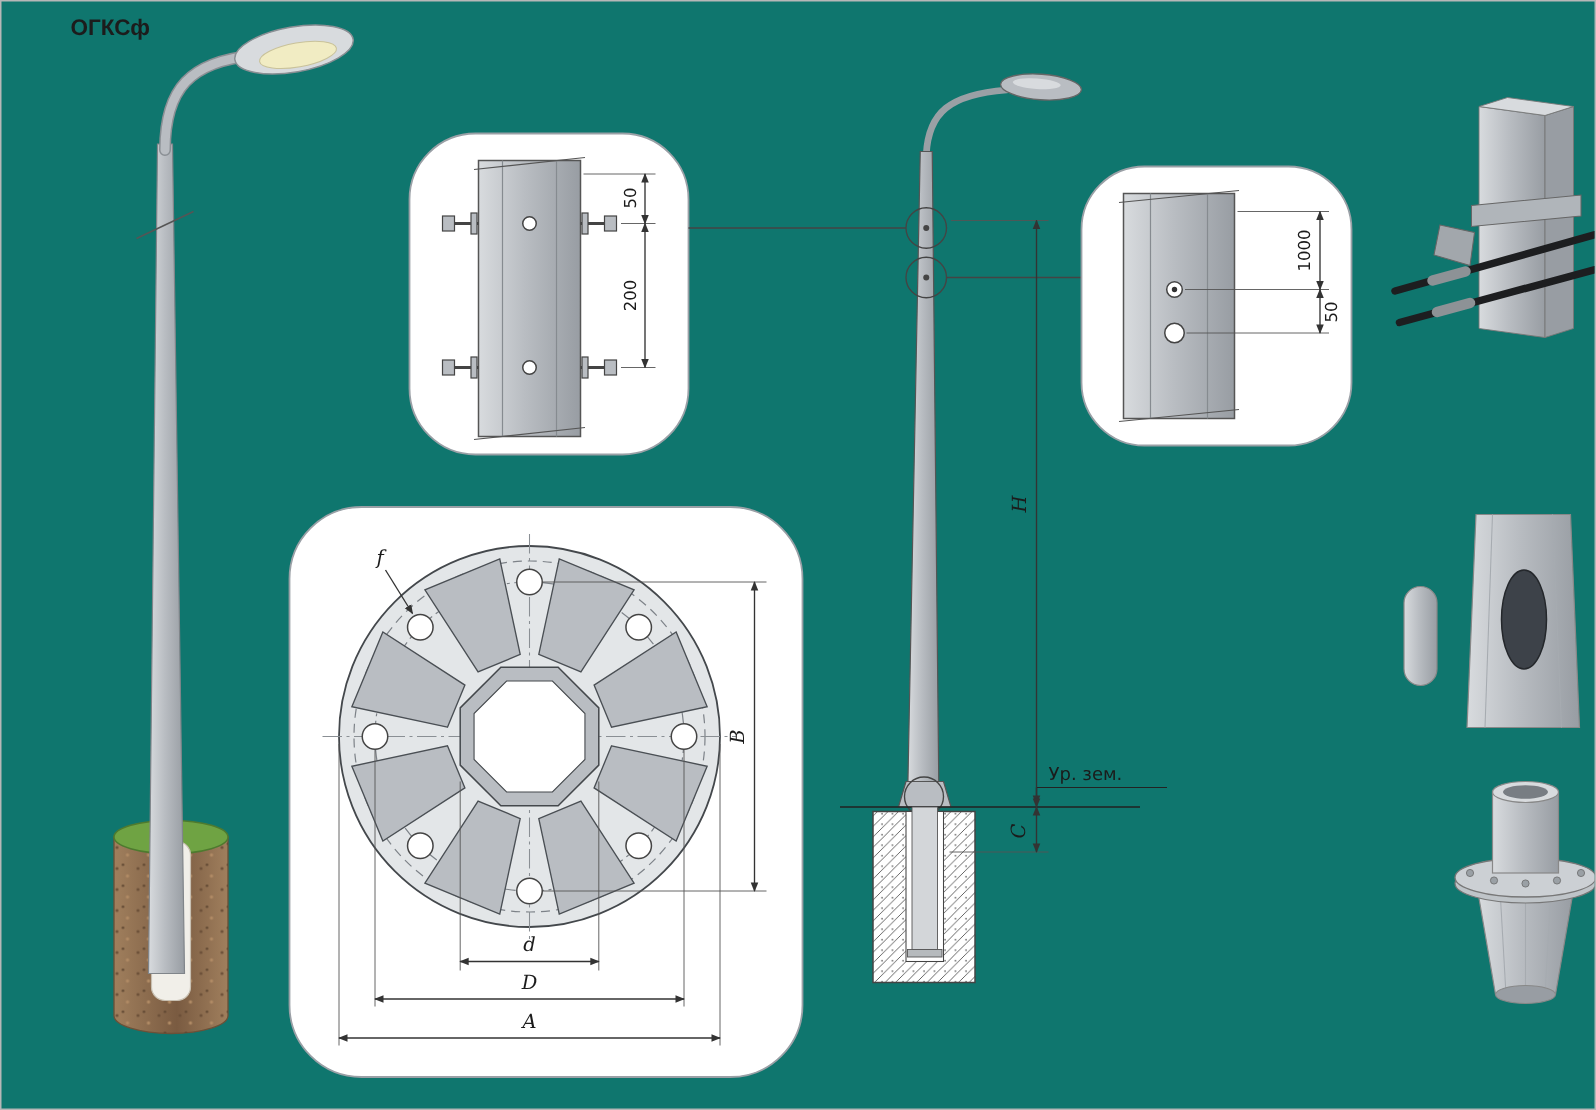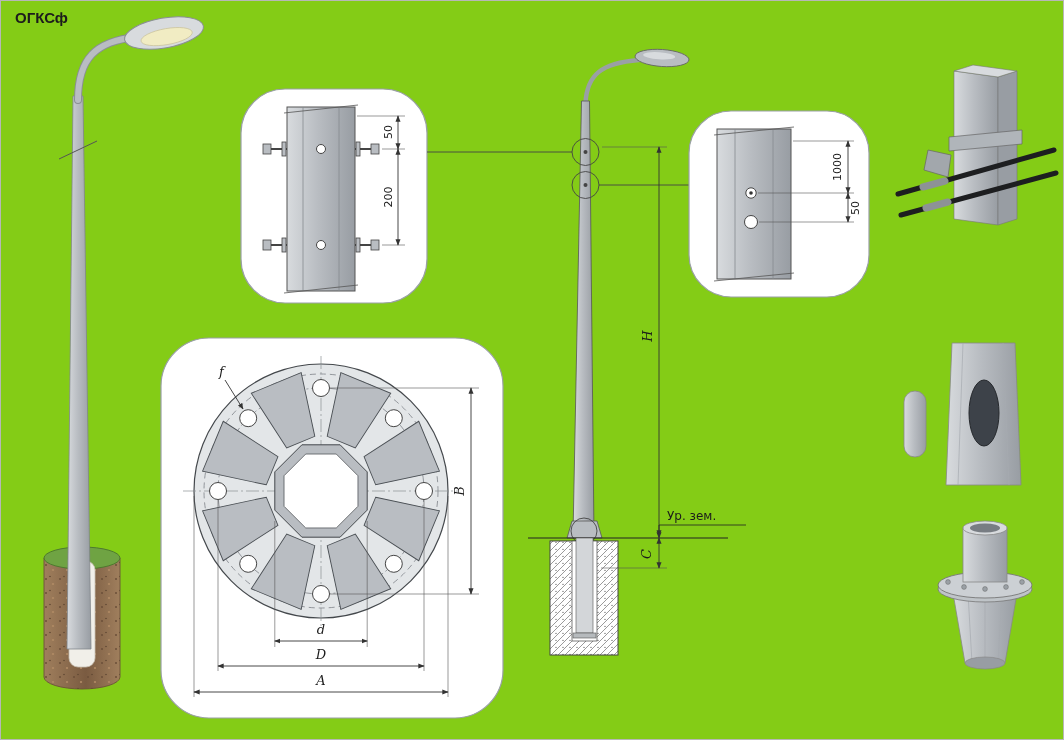--- a/index.html
+++ b/index.html
@@ -1,19 +1,20 @@
 <!DOCTYPE html>
 <html style="--pole-light: #d8dbde; --pole-mid: #b9bdc2; --pole-dark: #989da3; --outline: #4c5156; --foundation-light: #a07f5d; --foundation-dark: #7a5b41; --grass-green: #6fa343; --cable-black: #1d1e20; --lens-yellow: #f1ecc3;"><head>
 <meta charset="utf-8">
 <style>
   html,body{margin:0;padding:0;background:#fff;}
   .page{
-    position:relative;width:1064px;height:740px;background:#84cc16;
+    position:relative;width:1064px;height:740px;background:#0f766e;
     border:1px solid #b7b7b7;box-sizing:border-box;overflow:hidden;
     font-family:"DejaVu Sans", sans-serif;
+    padding-left:32px;
   }
   svg{display:block}
   text{fill:#1b1b1b}
   .title-text{font:bold 15px "Liberation Sans", sans-serif;fill:#1c1c1c}
   .dim-num{font:11px "DejaVu Sans", sans-serif}
   .dim-letter{font:italic 13px "DejaVu Serif", serif}
   .ground-text{font:12px "DejaVu Sans", sans-serif}
   .bubble{fill:#ffffff;stroke:#9aa0a6;stroke-width:1.2}
   .thin{stroke:#555;stroke-width:.6;fill:none}
   .dimline{stroke:#333;stroke-width:.9;fill:none}

